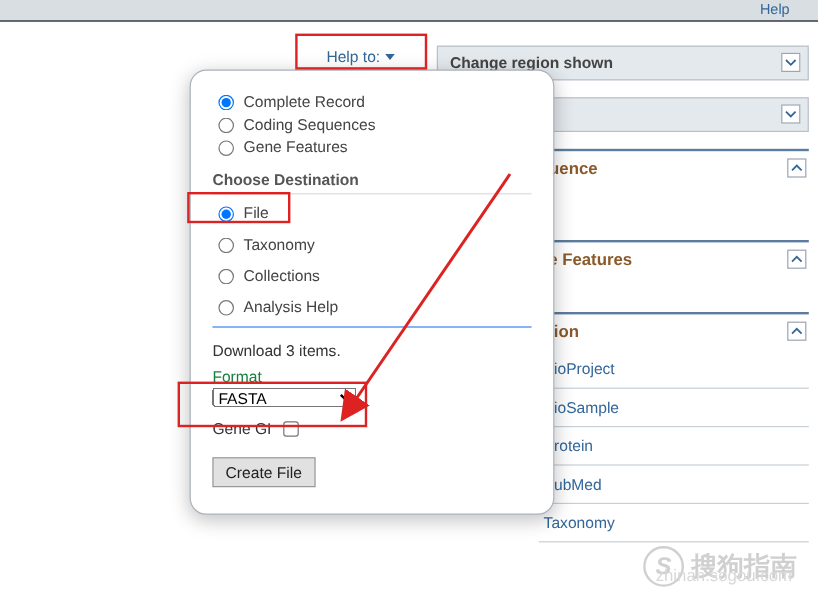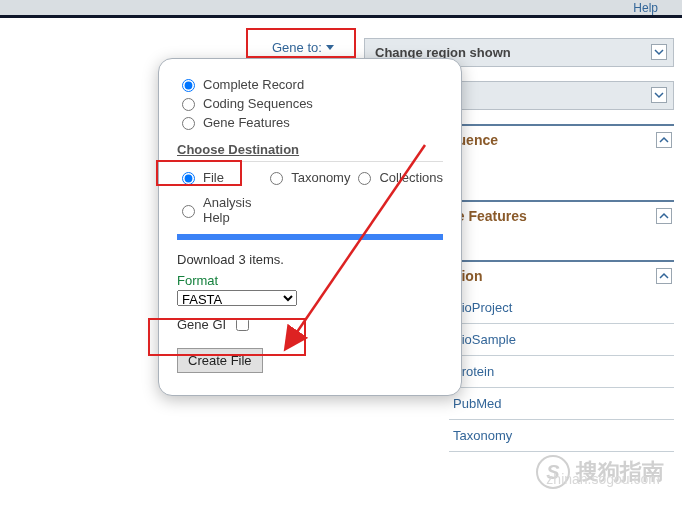--- a/index.html
+++ b/index.html
@@ -9,21 +9,21 @@
     font-size: 13px;
     background: #fff;
     width: 682px;
     height: 507px;
     overflow: hidden;
     position: relative;
   }
 
   .topbar {
     background: #d9dee2;
-    border-bottom: 3px solid #0f172a;
+    border-bottom: 1px solid #0f172a;
     height: 18px;
     width: 100%;
     position: relative;
   }
   .help-link {
     position: absolute;
     right: 24px;
     top: 1px;
     color: #336699;
     font-size: 12px;
@@ -92,22 +92,22 @@
     top:58px;
     width:304px;
     background:#fff;
     border:1px solid #aab2bb;
     border-radius:14px;
     box-shadow:0 4px 16px rgba(0,0,0,0.25);
     padding:14px 18px 22px 18px;
   }
   .popup label { display:inline-flex; align-items:center; gap:5px; font-size:13px; color:#444; margin:3px 0;}
   .record-opts label { display:flex; }
-  .dest-head { font-weight:bold; color:#555; margin:12px 0 4px 0; font-size:13px; border-bottom:1px solid #ddd; padding-bottom:4px;text-decoration:underline;}
-  .dest-grid { display:grid; grid-template-columns: 1fr 1fr 1fr; row-gap:4px; border-bottom:6px solid #3b82f6; padding-bottom:6px;}
+  .dest-head { font-weight:bold; color:#555; margin:12px 0 4px 0; font-size:13px; border-bottom:1px solid #ddd; padding-bottom:4px;}
+  .dest-grid { display:grid; grid-template-columns: 1fr; row-gap:4px; border-bottom:1px solid #3b82f6; padding-bottom:6px;}
   .dl-info { margin:12px 0 4px 0; color:#333; font-size:13px;}
   .fmt-label { margin:6px 0 2px 0; color:#15803d; font-size:13px; }
   select.fmt { width:120px; font-size:13px; height:16px; }
   .showgi { margin:8px 0 14px 0; display:flex; align-items:center; gap:6px; color:#333; font-size:13px;}
   .create-btn {
     background:#e1e1e1;
     border:1px solid #999;
     padding:4px 10px;
     font-size:13px;
     color:#222;
@@ -197,21 +197,21 @@
     </div>
     <div class="link-row">BioProject</div>
     <div class="link-row">BioSample</div>
     <div class="link-row">Protein</div>
     <div class="link-row">PubMed</div>
     <div class="link-row">Taxonomy</div>
   </div>
 </div>
 
 <div class="sendto-wrap">
-  <span>Gene to:</span>
+  <span>Help to:</span>
   <span class="caret-down"></span>
 </div>
 
 <div class="popup">
   <div class="record-opts">
     <label>
       <input type="radio" name="rec" checked="" style="">
       <span>Complete Record</span>
     </label>
     <label>

